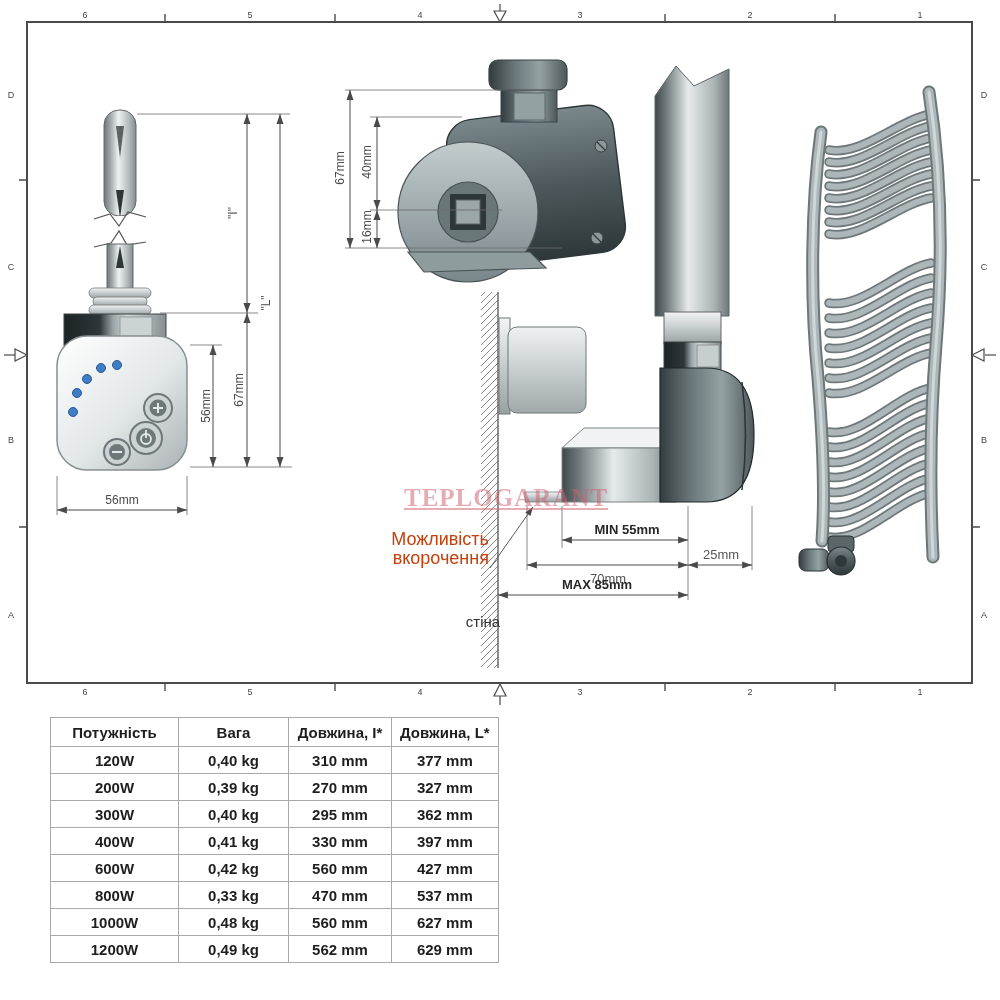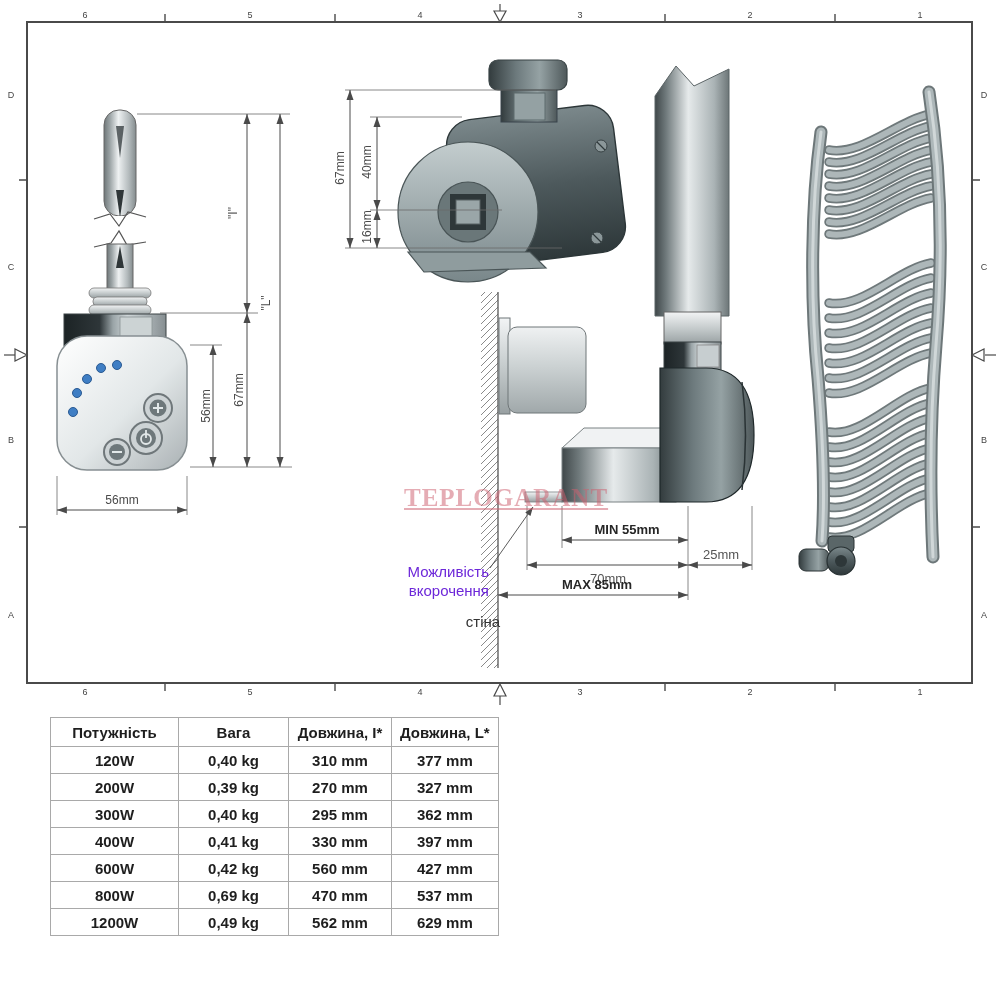--- a/index.html
+++ b/index.html
@@ -7,22 +7,22 @@
          font-family:"Liberation Sans",sans-serif;}
   svg{position:absolute;left:0;top:0;}
   
   .zn{position:absolute;font-size:9px;color:#444;transform:translate(-50%,-50%);line-height:1;}
   
   .dim-label{position:absolute;font-size:12px;color:#4a4a4a;white-space:nowrap;
              transform:translate(-50%,-50%);line-height:1;}
   .dim-label.rot{transform:translate(-50%,-50%) rotate(-90deg);}
   .dim-label.bold{font-weight:700;color:#262626;font-size:13px;}
   .dim-label.plain{font-size:13px;color:#555;}
-  .note-label{position:absolute;left:391px;top:562px;width:98px;text-align:right;
-              font-size:15px;color:#6d28d9;line-height:19px;white-space:pre-line;}
+  .note-label{position:absolute;left:391px;top:530px;width:98px;text-align:right;
+              font-size:18px;color:#c2410c;line-height:19px;white-space:pre-line;}
   .wall-label{position:absolute;font-size:15px;color:#333;transform:translate(-50%,-50%);}
   .watermark{position:absolute;left:404px;top:484px;font-family:"Liberation Serif",serif;
              font-weight:700;font-size:25px;letter-spacing:1px;color:rgba(206,96,112,0.52);text-decoration:underline;}
   
   .spec-table{position:absolute;left:50px;top:717px;border-collapse:collapse;
               font-family:"Liberation Sans",sans-serif;}
   .spec-table th,.spec-table td{border:1px solid #a9a9a9;text-align:center;padding:0 8px;
               font-size:15px;font-weight:600;color:#1e1e1e;height:26px;white-space:nowrap;}
   .spec-table th{height:28px;font-weight:700;}
   .spec-table col.c0{width:128px}.spec-table col.c1{width:110px}
@@ -364,23 +364,29 @@
           <td>397 mm</td>
         </tr>
         <tr>
           <td>600W</td>
           <td>0,42 kg</td>
           <td>560 mm</td>
           <td>427 mm</td>
         </tr>
         <tr>
           <td>800W</td>
-          <td>0,69 kg</td>
+          <td>0,33 kg</td>
           <td>470 mm</td>
           <td>537 mm</td>
+        </tr>
+        <tr>
+          <td>1000W</td>
+          <td>0,48 kg</td>
+          <td>560 mm</td>
+          <td>627 mm</td>
         </tr>
         <tr>
           <td>1200W</td>
           <td>0,49 kg</td>
           <td>562 mm</td>
           <td>629 mm</td>
         </tr>
       </tbody>
   </table>
 </div>

